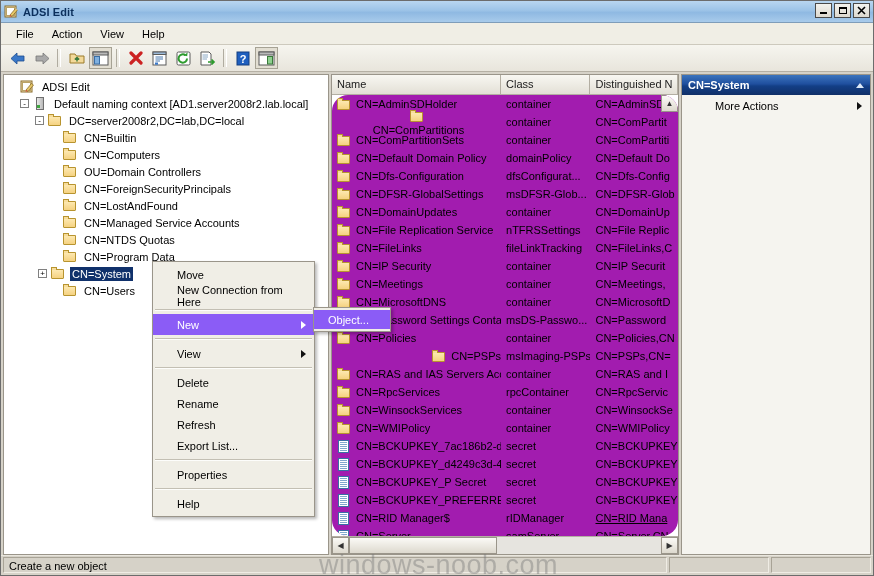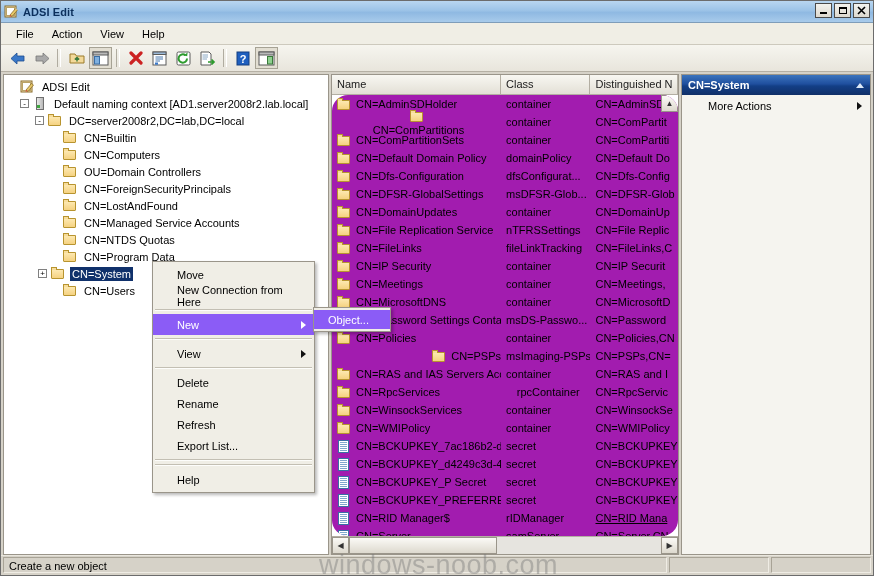--- a/index.html
+++ b/index.html
@@ -185,21 +185,21 @@
   .act-group {
     height: 20px;
     background: linear-gradient(to bottom, #2b5fa8 0%, #1b4versa 1%, #123e85 50%, #0d2f6b 100%);
     background: linear-gradient(to bottom, #3c74bd 0%, #1f4f9e 45%, #133f86 55%, #102f68 100%);
     color: #fff; font-weight: bold; font-size: 11px;
     display: flex; align-items: center; justify-content: space-between;
     padding: 0 6px; box-sizing: border-box;
   }
   .act-item {
     height: 22px; display: flex; align-items: center; justify-content: space-between;
-    padding: 0 8px 0 26px; font-size: 11px; color: #000; box-sizing: border-box;
+    padding: 0 8px 0 33px; font-size: 11px; color: #000; box-sizing: border-box;
   }
   .arrow-right { width: 0; height: 0; border-left: 5px solid #111; border-top: 4px solid transparent; border-bottom: 4px solid transparent; }
   .arrow-up { width: 0; height: 0; border-bottom: 5px solid #dce9f8; border-left: 4px solid transparent; border-right: 4px solid transparent; }
   
   .statusbar {
     height: 20px; min-height: 20px; display: flex; align-items: stretch;
     background: #d6d2c8; padding: 1px 2px 2px 2px; box-sizing: border-box;
     border-top: 1px solid #e9e6dd;
   }
   .status-cell {
@@ -448,20 +448,23 @@
         <div class="ctxitem">
           <span>Rename</span>
         </div>
         <div class="ctxitem">
           <span>Refresh</span>
         </div>
         <div class="ctxitem">
           <span>Export List...</span>
         </div>
         <div class="ctxsep"></div>
+        <div class="ctxitem">
+          <span>Properties</span>
+        </div>
         <div class="ctxsep"></div>
         <div class="ctxitem">
           <span>Help</span>
         </div>
       </div>
     </div>
 
     <div class="pane list-pane">
       <div class="lv-header">
         <div class="lv-col" style="width:174px;">Name</div>
@@ -596,21 +599,21 @@
                 <span>CN=RAS and IAS Servers Acc...</span>
               </div>
               <div class="lv-cell cls" style="width: 92px;">container</div>
               <div class="lv-cell dn" style="width: 90px;">CN=RAS and I</div>
             </div>
             <div class="lv-row">
               <div class="lv-cell name" style="width: 174px;">
                 <span class="ico ico-folder"></span>
                 <span>CN=RpcServices</span>
               </div>
-              <div class="lv-cell cls" style="width: 92px; text-align: center;">rpcContainer</div>
+              <div class="lv-cell cls" style="width: 92px;">rpcContainer</div>
               <div class="lv-cell dn" style="width: 90px;">CN=RpcServic</div>
             </div>
             <div class="lv-row">
               <div class="lv-cell name" style="width: 174px;">
                 <span class="ico ico-folder"></span>
                 <span>CN=WinsockServices</span>
               </div>
               <div class="lv-cell cls" style="width: 92px;">container</div>
               <div class="lv-cell dn" style="width: 90px;">CN=WinsockSe</div>
             </div>

